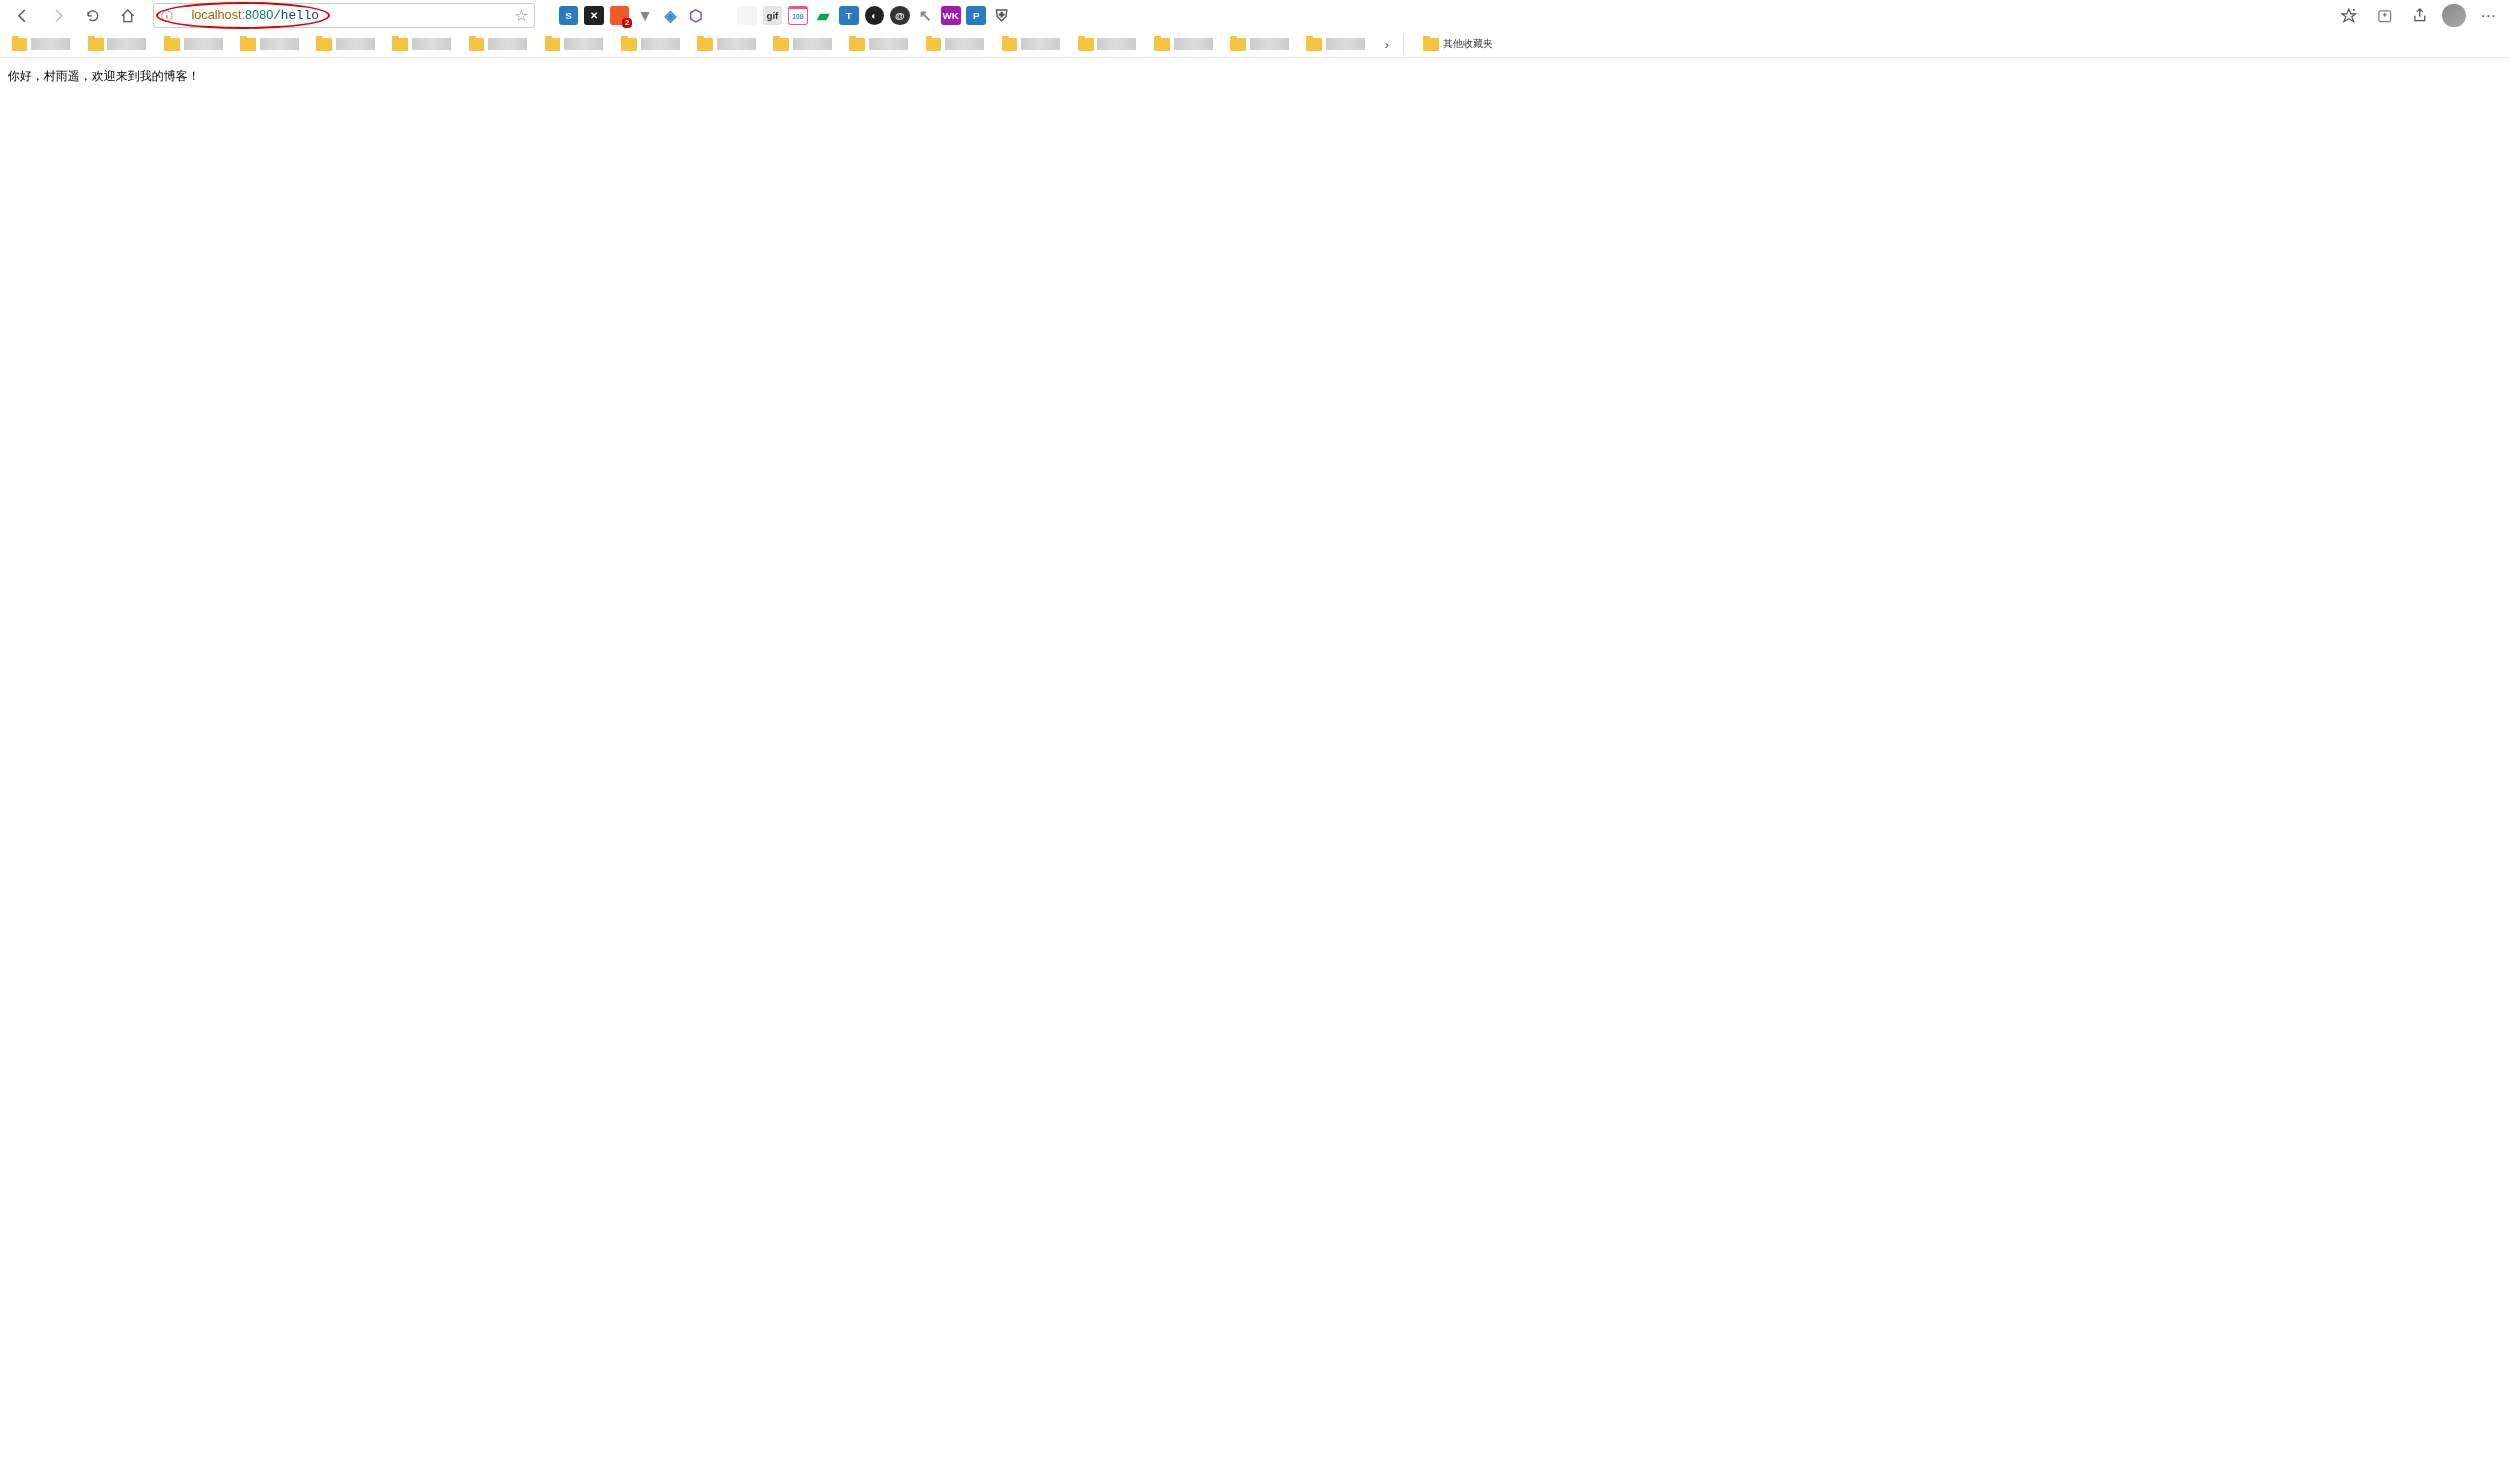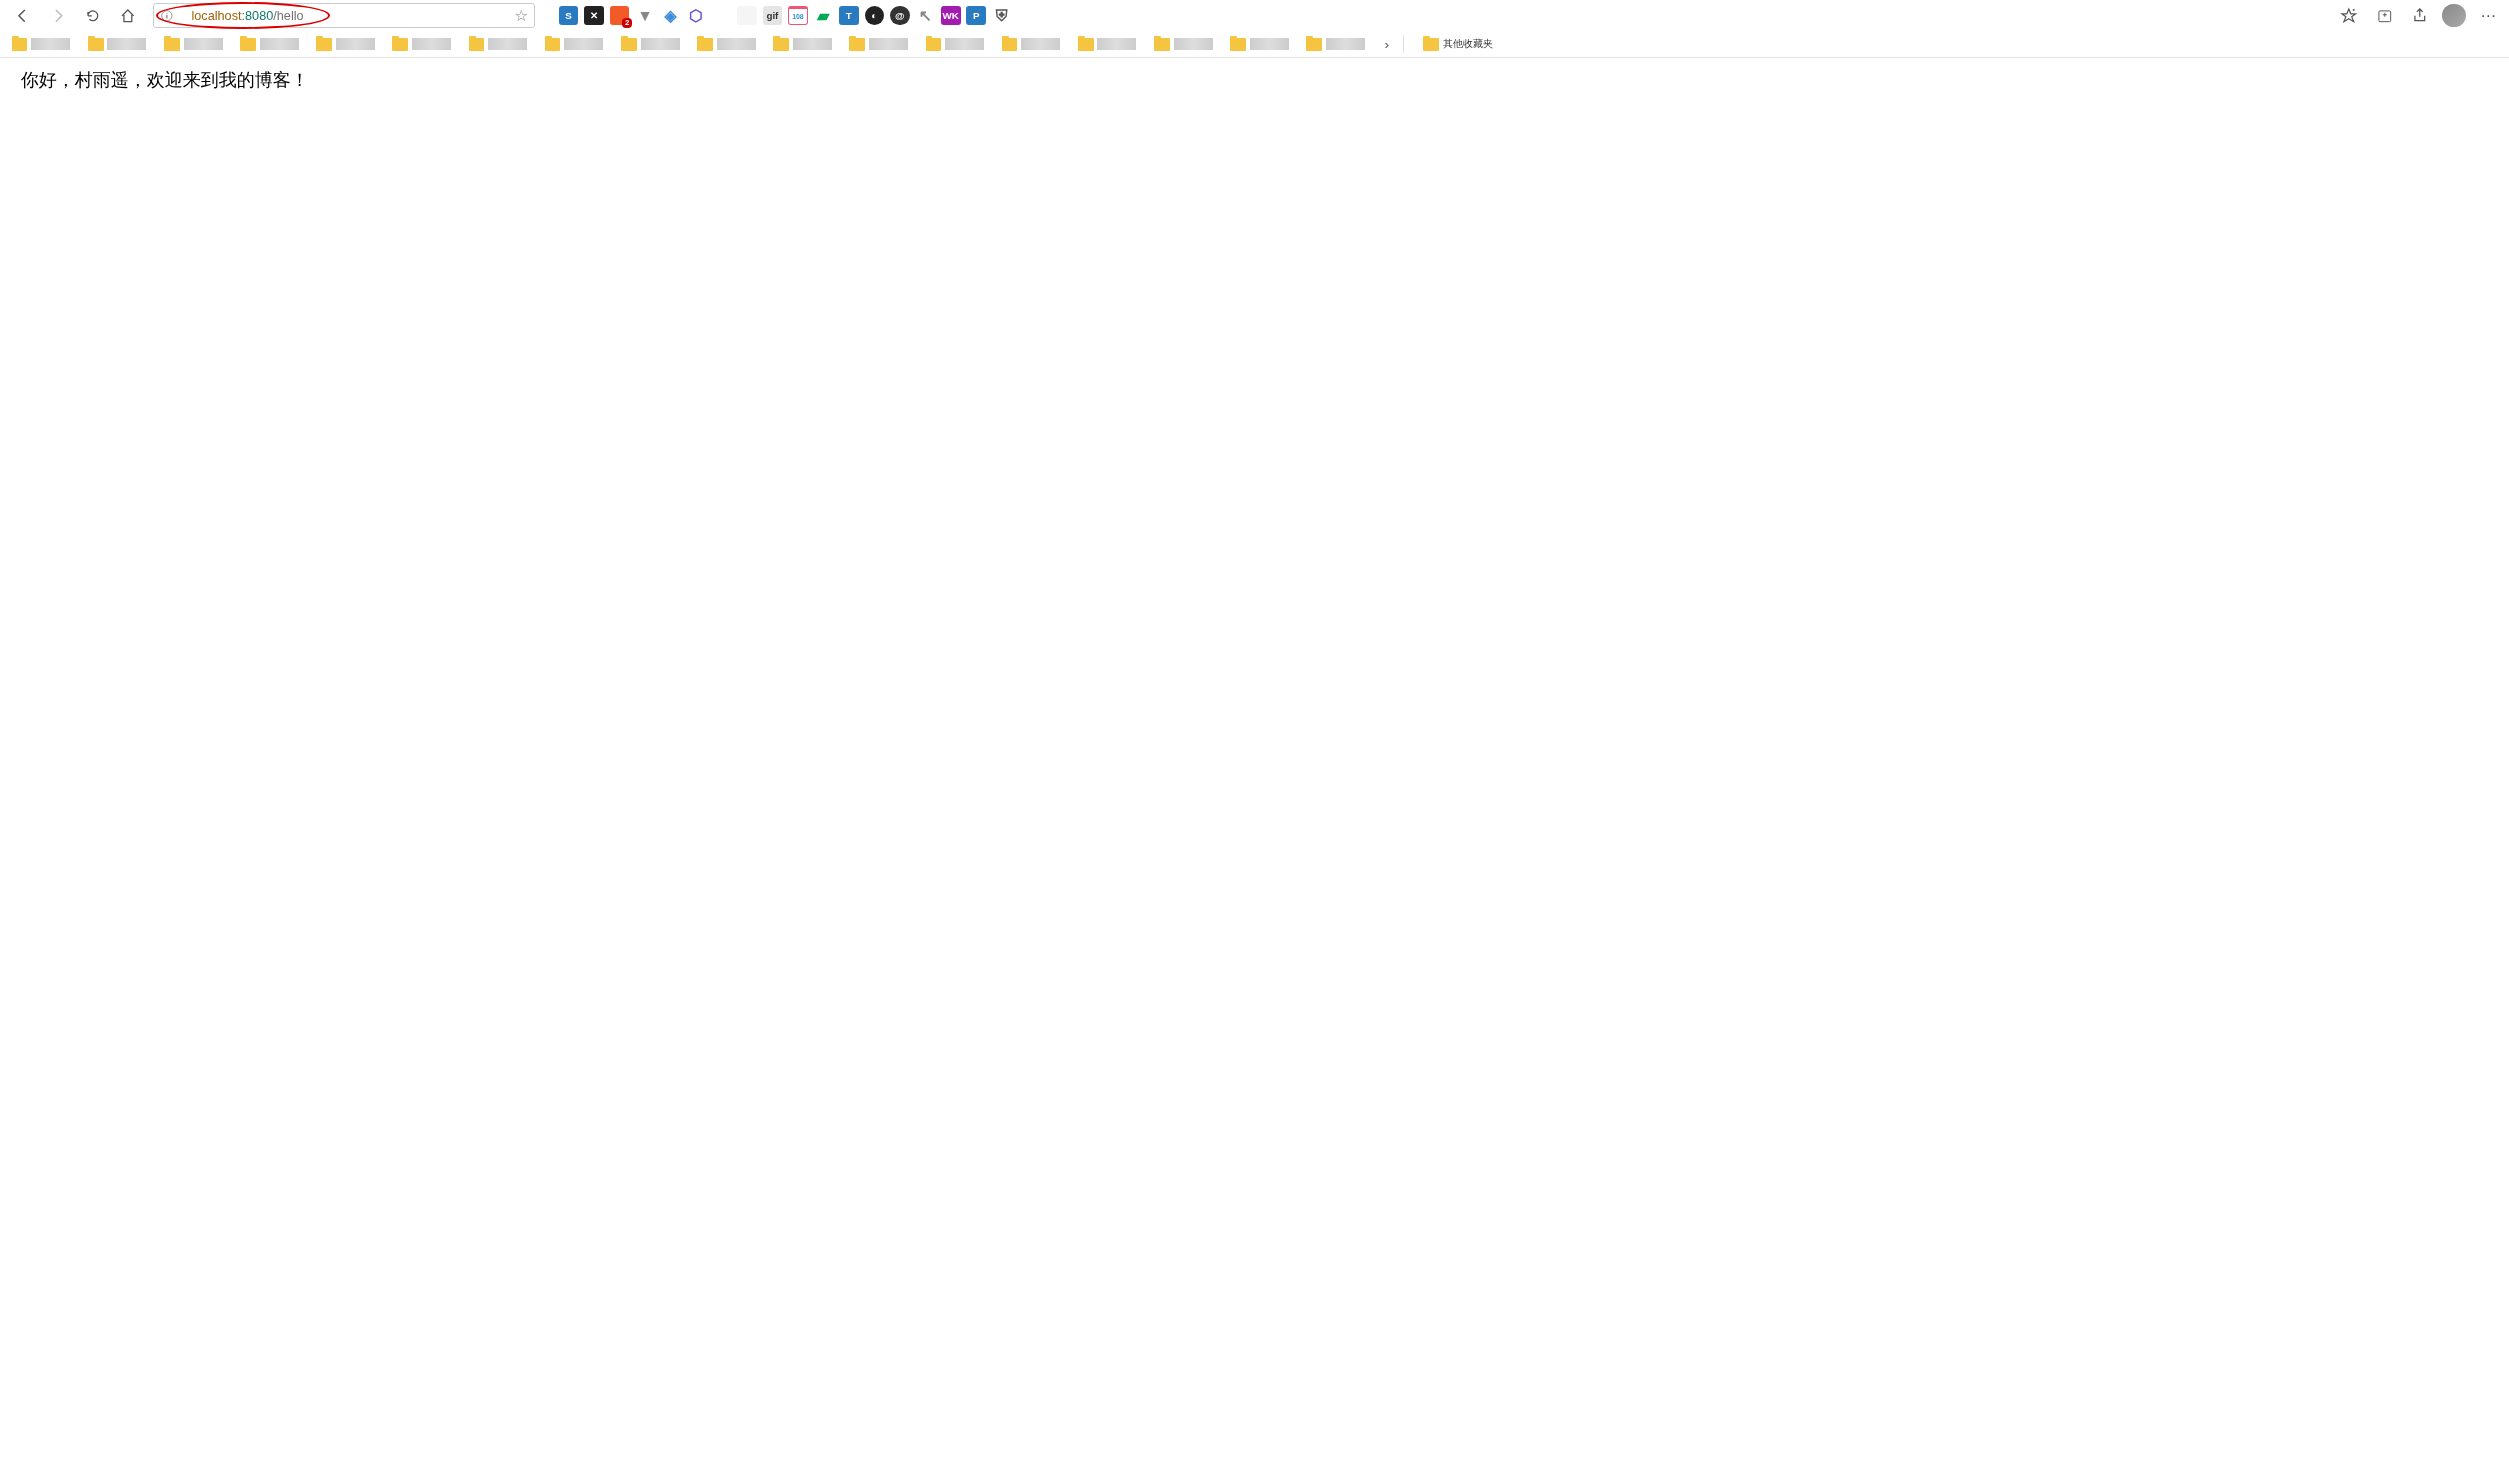--- a/index.html
+++ b/index.html
@@ -50,21 +50,21 @@
       pointer-events: none;
     }
     
     .url-text {
       font-size: 12.7px;
       color: #333;
       margin-left: 17.6px;
     }
     .url-host { color: #a16207; }
     .url-port { color: #0f766e; }
-    .url-path { color: #737373; }
+    .url-path { color: #0c4a6e; font-family: Liberation Mono, monospace; }
     
     .star-btn {
       margin-left: auto;
       color: #888;
       cursor: pointer;
       font-size: 15.7px;
     }
     
     .ext-icons {
       display: flex;
@@ -190,23 +190,22 @@
       align-items: center;
       gap: 3.9px;
       cursor: pointer;
       padding: 2px 5.9px;
       font-size: 10px;
       color: #333;
     }
     
     .page-content {
       padding: 9.8px 7.8px;
-      font-size: 18px;
+      font-size: 12px;
       color: #000;
-      margin-left: 13px;
     }
   </style>
 </head>
 <body>
 
 <div class="browser-toolbar">
   <div class="nav-btn">
     <svg width="15.7" height="15.7" viewBox="0 0 16 16">
         <path d="M10 2 L4 8 L10 14" stroke="currentColor" stroke-width="1.5" fill="none"></path>
       </svg>

